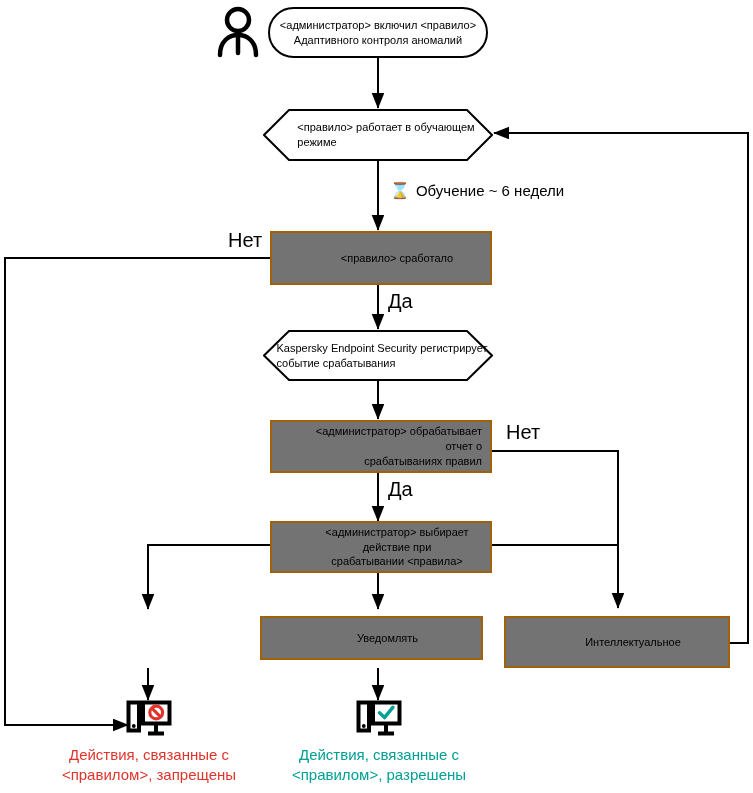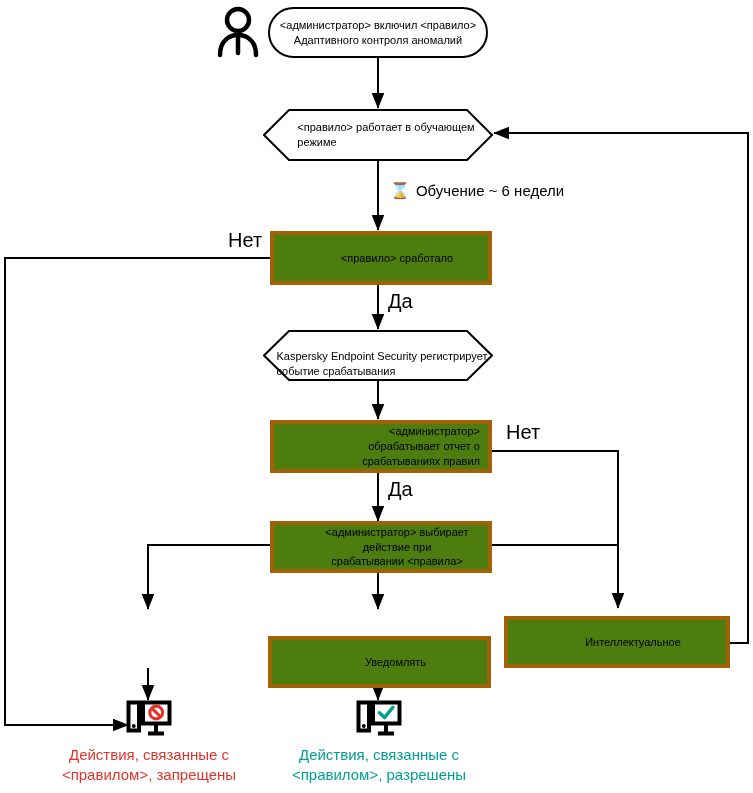--- a/index.html
+++ b/index.html
@@ -1,20 +1,20 @@
 <!DOCTYPE html>
 <html><head>
 <meta charset="utf-8">
 <style>
   html,body{margin:0;padding:0;background:#ffffff;}
   body{width:753px;height:793px;font-family:"Liberation Sans","DejaVu Sans",sans-serif;}
   #stage{position:relative;width:753px;height:793px;overflow:hidden;background:#fff;}
   svg#wires{position:absolute;left:0;top:0;width:753px;height:793px;}
   .node{position:absolute;box-sizing:border-box;display:flex;align-items:center;justify-content:center;text-align:center;}
-  .rect{border:4px solid #a16207;background:#4d7c0f;padding-left:32px;}
+  .rect{border:2px solid #a16207;background:#737373;padding-left:32px;}
   .rounded{border:2px solid #000;background:#fff;border-radius:26px;}
   .nodetxt{font-size:11px;color:#000;line-height:1.35;padding:0 8px;}
   .hexwrap{position:absolute;}
   .hexwrap .nodetxt{position:absolute;left:0;top:0;width:100%;height:100%;display:flex;align-items:center;justify-content:center;}
   .edgelbl{position:absolute;font-size:20px;color:#000;white-space:nowrap;}
   .timerlbl{position:absolute;font-size:15px;color:#000;white-space:nowrap;display:flex;align-items:center;gap:6px;}
   .hourglass{font-size:16px;line-height:1;}
   .caption{position:absolute;font-size:15px;line-height:1.35;text-align:center;white-space:pre-line;}
   .cap-deny{color:#e0342b;}
   .cap-allow{color:#00a094;}
@@ -81,36 +81,36 @@
   </div>
 
   <div class="node rect" style="left:270px;top:231px;width:222px;height:54px;">
     <span class="nodetxt" style="white-space:pre-line;">&lt;правило&gt; сработало</span>
   </div>
 
   <div class="hexwrap" style="left:263px;top:330px;width:230px;height:51px;">
     <svg width="230" height="51" viewBox="0 0 230 51">
       <polygon points="26,1 204,1 229,25.5 204,50 26,50 1,25.5" fill="#fff" stroke="#000" stroke-width="2"></polygon>
     </svg>
-    <span class="nodetxt" style="white-space:pre-line;padding:8px 4px;">Kaspersky Endpoint Security регистрирует
+    <span class="nodetxt" style="white-space:pre-line;padding:0 4px;">Kaspersky Endpoint Security регистрирует
 событие срабатывания</span>
   </div>
 
   <div class="node rect" style="left:270px;top:420px;width:222px;height:53px;">
     <span class="nodetxt" style="white-space:pre-line;text-align:right;">&lt;администратор&gt; обрабатывает отчет о
 срабатываниях правил</span>
   </div>
 
   <div class="node rect" style="left:270px;top:521px;width:222px;height:52px;">
     <span class="nodetxt" style="white-space:pre-line;">&lt;администратор&gt; выбирает действие при
 срабатывании &lt;правила&gt;</span>
   </div>
 
 
-  <div class="node rect" style="left:268px;top:616px;width:223px;height:52px;margin-top:20px;">
+  <div class="node rect" style="left:260px;top:616px;width:223px;height:44px;">
     <span class="nodetxt">Уведомлять</span>
   </div>
 
   <div class="node rect" style="left:504px;top:616px;width:226px;height:52px;">
     <span class="nodetxt">Интеллектуальное</span>
   </div>
 
   <div class="edgelbl" style="left:228px;top:229px;">Нет</div>
   <div class="edgelbl" style="left:388px;top:290px;">Да</div>
   <div class="edgelbl" style="left:506px;top:421px;">Нет</div>

